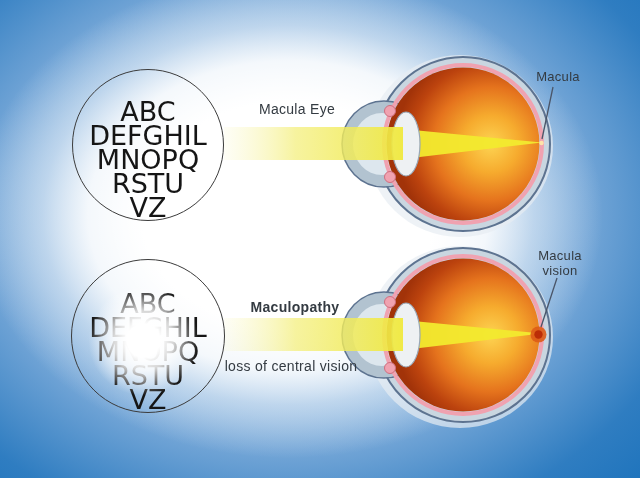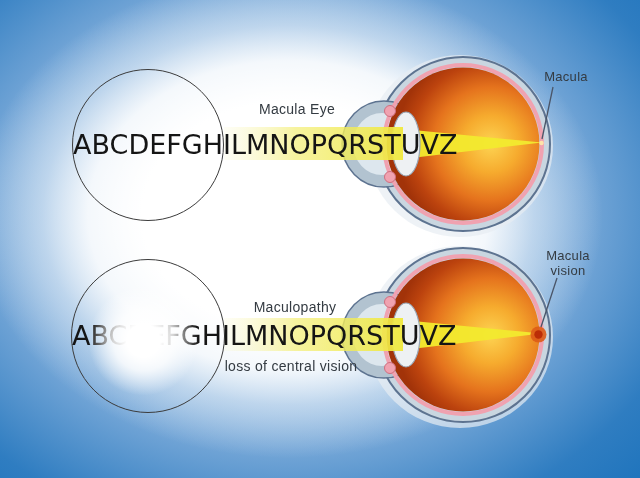--- a/index.html
+++ b/index.html
@@ -14,27 +14,27 @@
   }
   .illustration{position:absolute;left:0;top:0;}
   .lbl{
     position:absolute;
     transform:translateX(-50%);
     color:#343b42;
     font-size:14px;
     letter-spacing:.3px;
     white-space:nowrap;
   }
-  .lbl.small{font-size:13px;text-align:center;line-height:15px;margin-left:8px;}
+  .lbl.small{font-size:13px;text-align:center;line-height:15px;}
   .chart{
     position:absolute;
     border:1.5px solid #3c3c3c;
     border-radius:50%;
-    display:flex;flex-direction:row;
-    align-items:center;justify-content:flex-start;
+    display:flex;flex-direction:column;
+    align-items:center;justify-content:flex-end;
     text-align:center;
   }
   .chart-top{left:72px;top:69px;width:150px;height:150px;}
   .chart-bottom{left:71px;top:259px;width:152px;height:152px;}
   .chart-line{
     font-family:"DejaVu Sans", sans-serif;
     font-size:27px;line-height:24px;
     color:#151515;letter-spacing:0;
   }
   .chart-blur{
@@ -114,21 +114,21 @@
     <div class="chart-line">MNOPQ</div>
     <div class="chart-line">RSTU</div>
     <div class="chart-line">VZ</div>
     <div class="chart-blur"></div>
   </div>
 
   <div class="lbl" style="left:297px;top:101px;">Macula Eye</div>
 
   <div class="lbl small" style="left:558px;top:69px;">Macula</div>
 
-  <div class="lbl" style="left:295px;top:299px;">Maculopathy</div>
+  <div class="lbl" style="left:295px;top:299px;font-weight:bold;">Maculopathy</div>
 
   <div class="lbl" style="left:291px;top:358px;">loss of central vision</div>
 
   <div class="lbl small" style="left:560px;top:248px;">
     <div>Macula</div>
     <div>vision</div>
   </div>
 
 </div>
 

